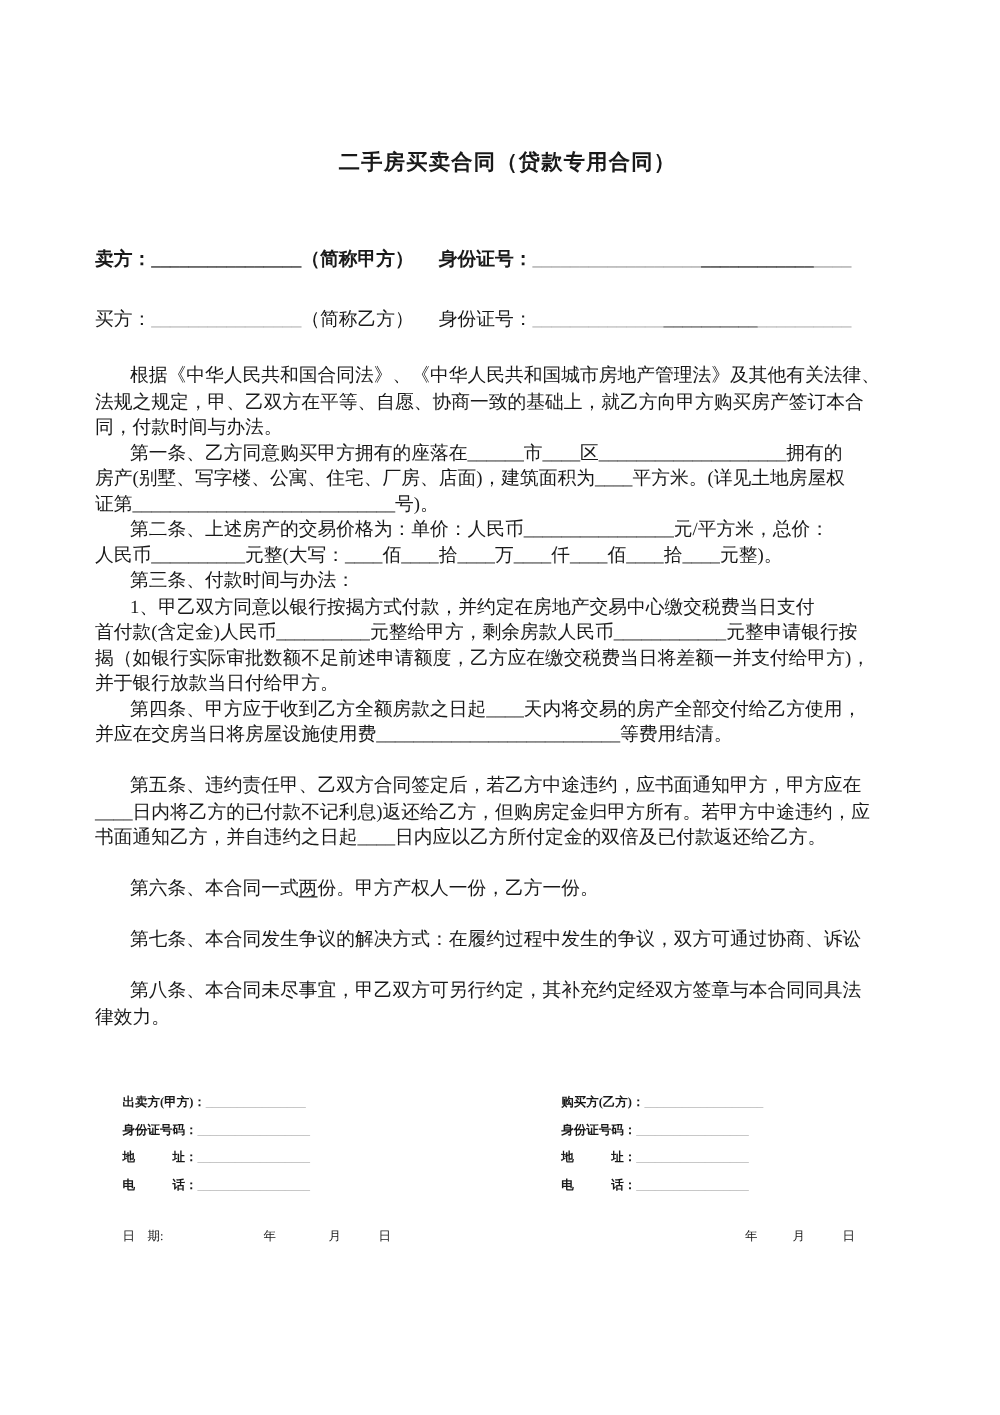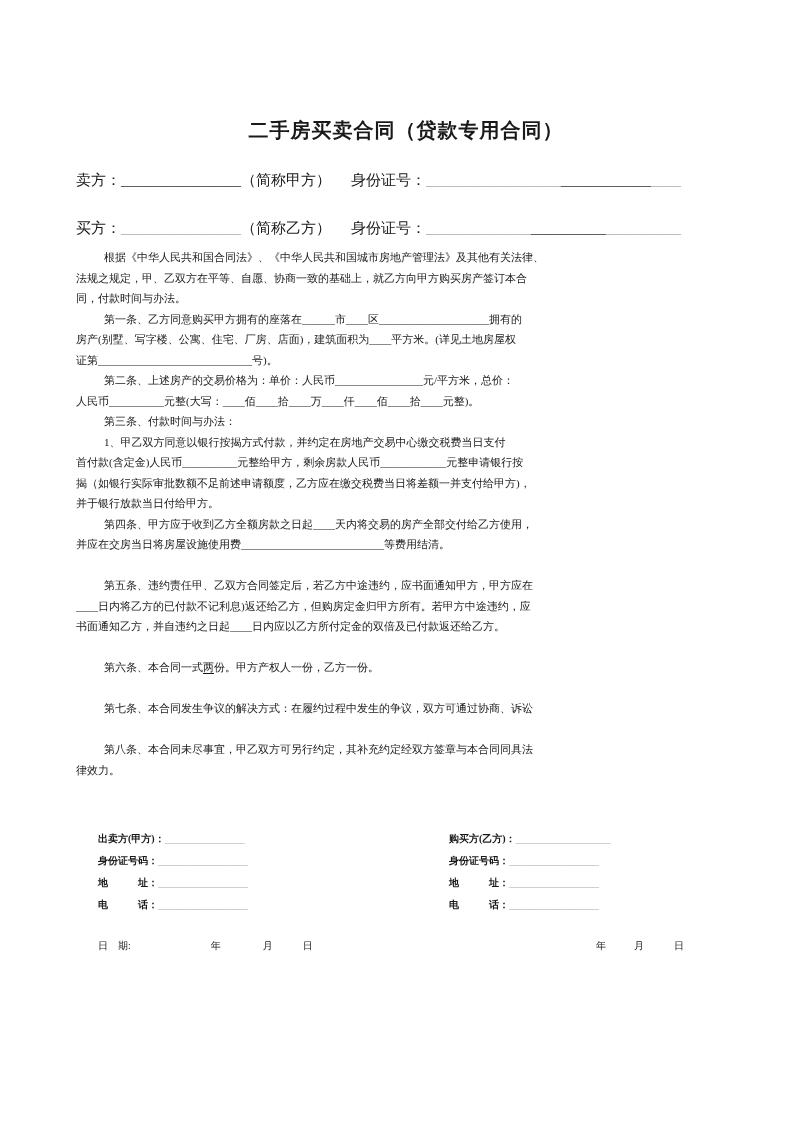--- a/index.html
+++ b/index.html
@@ -2,32 +2,32 @@
 <html><head>
 <meta charset="utf-8">
 <style>
   html,body { margin:0; padding:0; }
   body {
     width:800px; height:1132px; overflow:hidden;
     background:#ffffff; color:#191919;
     font-family:"Liberation Serif","DejaVu Serif",serif;
   }
   .page { box-sizing:border-box; width:800px; height:1132px; padding:118px 64px 0 76px; }
-  .title { font-size:20px; line-height:24px; font-weight:700; text-align:center; margin:0; letter-spacing:1px; }
+  .title { font-size:17px; line-height:24px; font-weight:700; text-align:center; margin:0; letter-spacing:1px; }
 
   .party { font-size:15px; line-height:21px; white-space:nowrap; }
-  .party-first { margin-top:28px; }
+  .party-first { margin-top:56px;font-weight:bold; }
   .party-second { margin-top:27px; }
   .id-label { margin-left:20px; }
 
   .blank { color:#3a3a3a; }
   .blank-light { color:#a9a9a9; }
   .blank-dark { color:#2b2b2b; }
 
-  .bodytext { margin-top:8px; font-size:11px; line-height:20.5px; }
+  .bodytext { margin-top:24px; font-size:15px; line-height:20.5px; }
   .ln { white-space:nowrap; }
   .ind { text-indent:28px; }
   .gap { height:20.5px; }
   .u { text-decoration:underline; text-underline-offset:2px; }
 
   .sig { margin-top:48px; padding-left:22px; display:flex; font-size:10px; }
   .sig-col-left  { width:352px; }
   .sig-col-right { width:288px; }
   .sig-row { line-height:22px; white-space:nowrap; }
   .sig-label { font-weight:700; }

